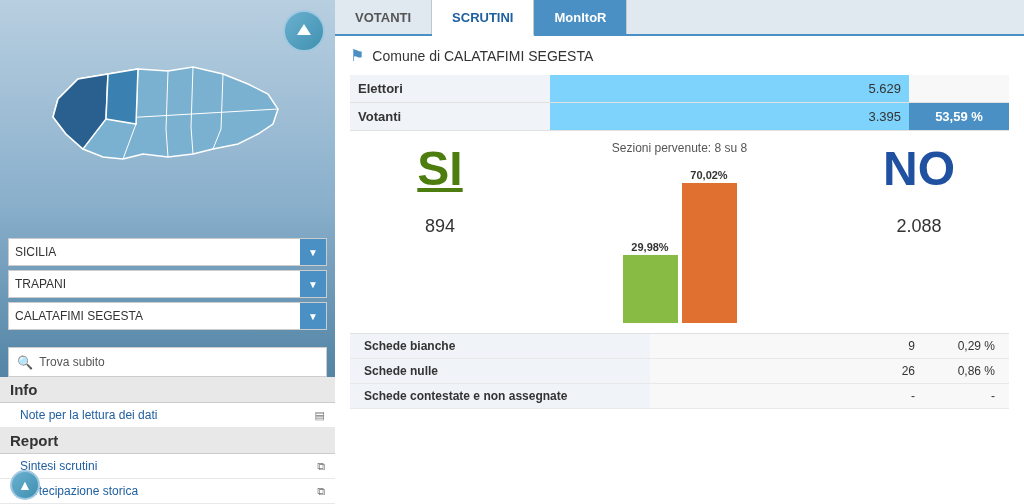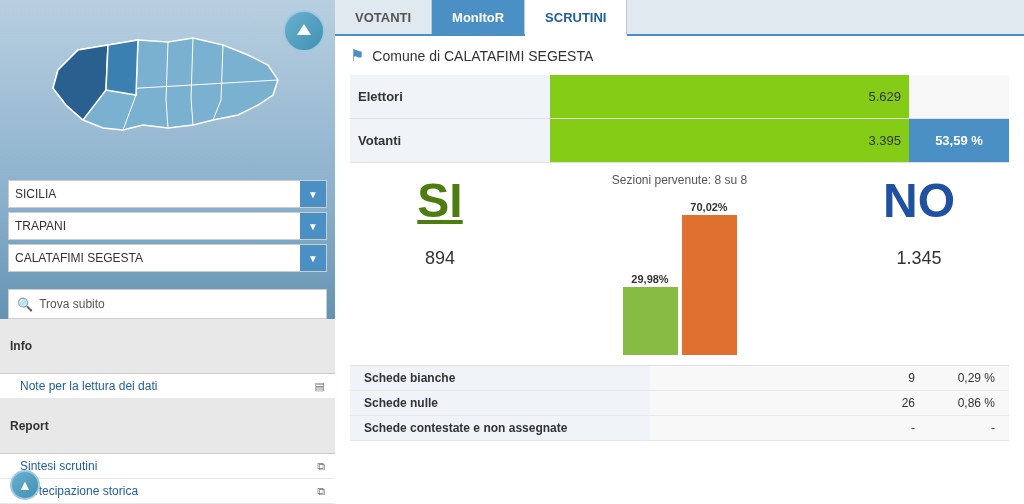--- a/index.html
+++ b/index.html
@@ -107,22 +107,22 @@
 
     .sidebar-menu {
       width: 100%;
       background: white;
       margin-top: 0;
       flex: 1;
     }
 
     .menu-section-header {
       background: #e8e8e8;
-      padding: 20px 10px;
-      font-size: 12px;
+      padding: 4px 10px;
+      font-size: 15px;
       font-weight: bold;
       color: #333;
       border-bottom: 1px solid #ccc;
     }
 
     .menu-item {
       padding: 5px 10px 5px 20px;
       font-size: 12px;
       color: #2060a0;
       border-bottom: 1px solid #e8e8e8;
@@ -218,35 +218,35 @@
       width: 100%;
       border-collapse: collapse;
       margin-bottom: 10px;
     }
 
     .stats-table tr {
       border-bottom: 1px solid #e0e0e0;
     }
 
     .stats-table td {
-      padding: 14px 8px;
+      padding: 6px 8px;
       font-size: 13px;
     }
 
     .stats-table .label-cell {
       background: #f0f4f8;
       font-weight: bold;
       color: #333;
       width: 200px;
     }
 
     .stats-table .value-cell {
       text-align: right;
       color: #333;
-      background: #84cc16;
+      background: #7dd3fc;
     }
 
     .stats-table .percent-cell {
       background: #4a90c4;
       color: white;
       text-align: center;
       width: 100px;
       font-weight: bold;
     }
 
@@ -455,25 +455,25 @@
   <div class="bottom-arrow">▲</div>
 
 </div>
 
 <div class="right-panel">
 
   <div class="tabs">
     <div class="tab">
       <span>VOTANTI</span>
     </div>
+    <div class="tab active">
+      <span>SCRUTINI</span>
+    </div>
     <div class="tab monitor">
       <span>MonItoR</span>
-    </div>
-    <div class="tab active">
-      <span>SCRUTINI</span>
     </div>
   </div>
 
   <div class="content">
 
     <div class="location-header">
       <span class="flag-icon">⚑</span>
       <span>Comune di</span>&nbsp;
       <span>CALATAFIMI SEGESTA</span>
     </div>
@@ -509,21 +509,21 @@
           </div>
           <div class="bar-wrapper">
             <div class="bar-label">70,02%</div>
             <div class="bar bar-no"></div>
           </div>
         </div>
       </div>
 
       <div class="vote-no">
         <div class="vote-label">NO</div>
-        <div class="vote-count">1.345</div>
+        <div class="vote-count">2.088</div>
       </div>
 
     </div>
 
     <div class="bottom-stats">
       <table>
         <tbody>
             <tr>
           <td class="row-label">Schede bianche</td>
           <td class="row-value">9</td>

